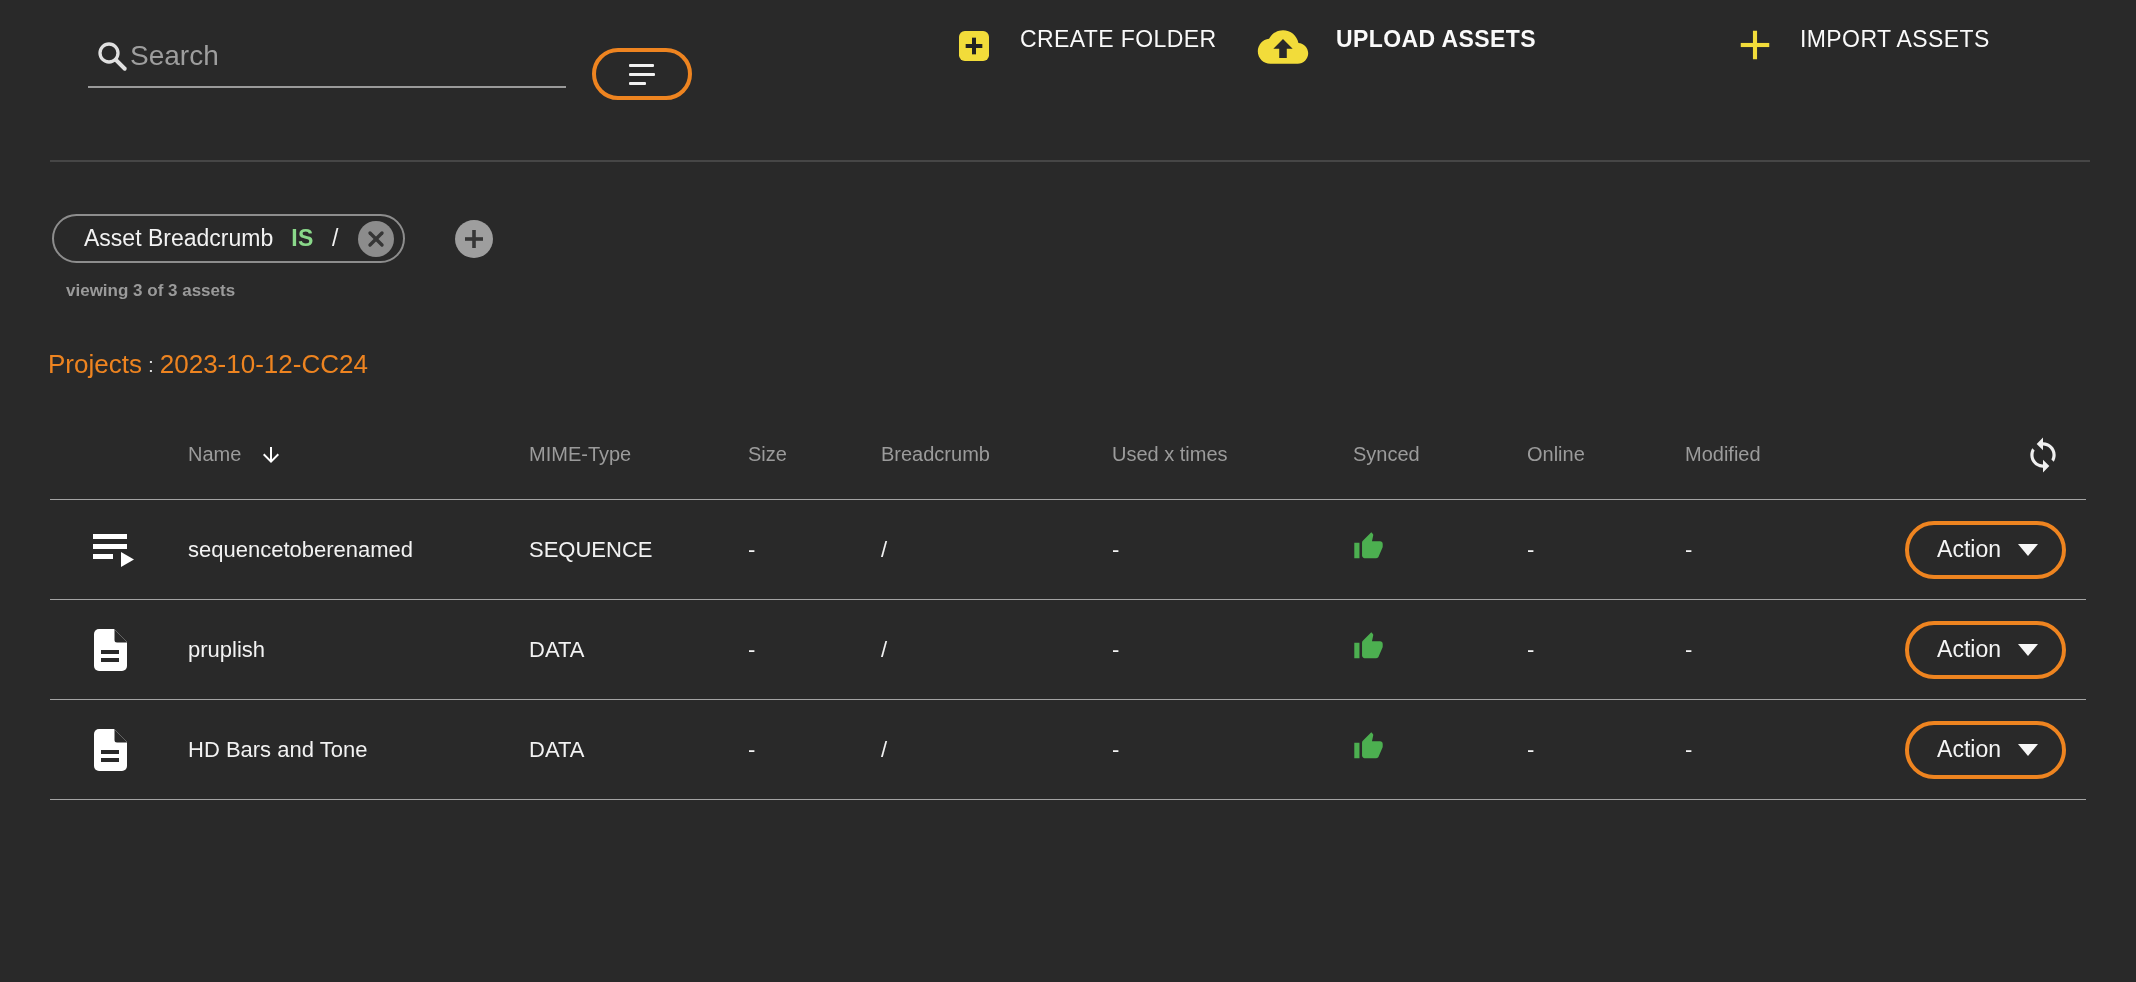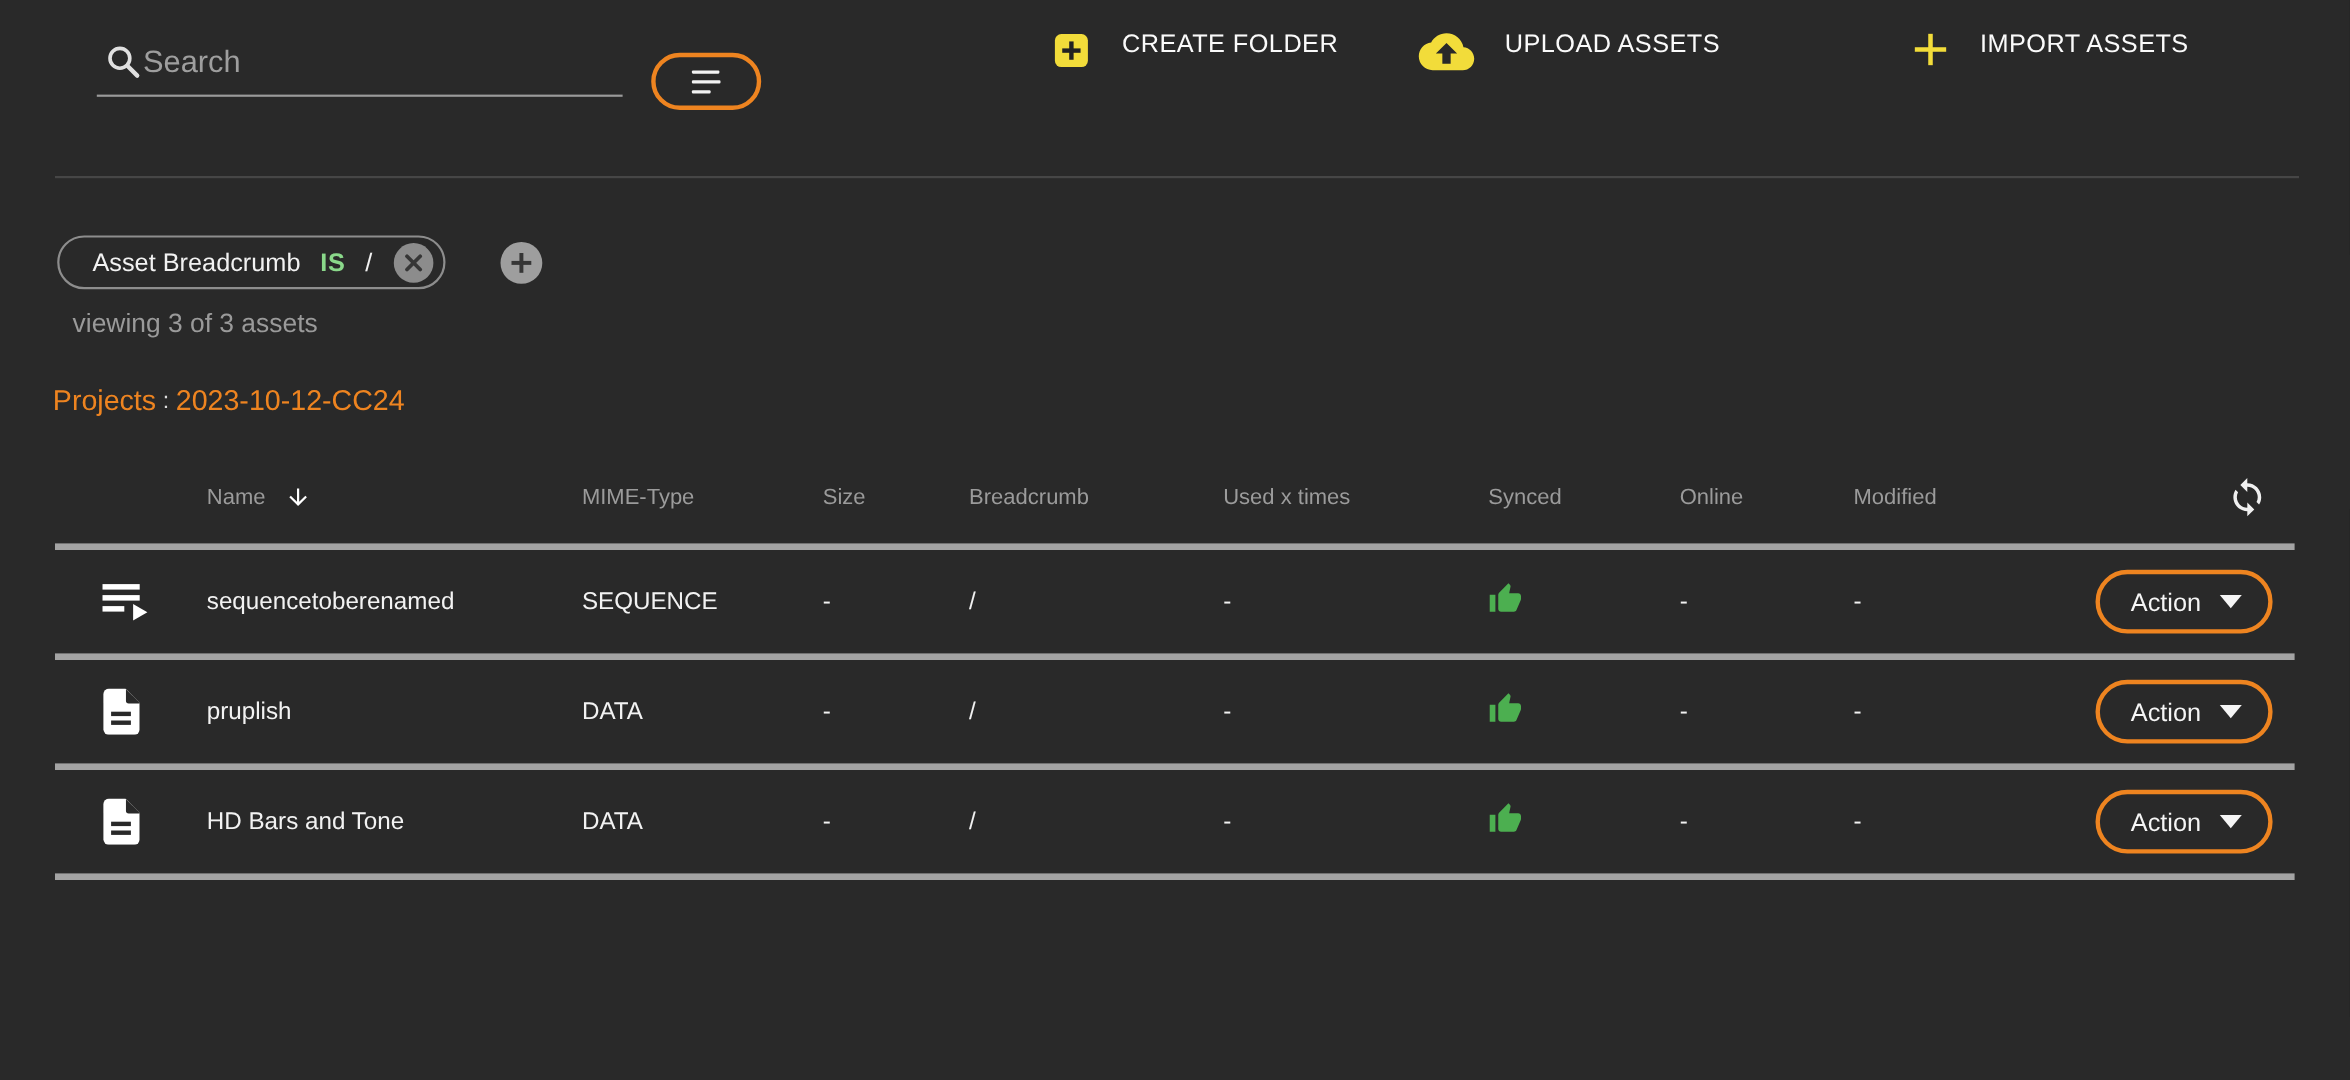--- a/index.html
+++ b/index.html
@@ -47,21 +47,21 @@
   .sortlines .l3 { width: 17px; margin-bottom: 0; }
 
   .tool-btn {
     position: absolute; top: 26px; height: 48px;
     display: flex; align-items: flex-start; gap: 26px;
     background: transparent; border: none; cursor: pointer;
     color: #fafafa; font-family: "Liberation Sans", sans-serif;
     font-size: 23px; letter-spacing: 0.4px; white-space: nowrap;
   }
   .tool-btn.create { left: 954px; }
-  .tool-btn.upload { left: 1288px; }
+  .tool-btn.upload { left: 1256px; font-weight: bold; }
   .tool-btn.import { left: 1736px; }
 
   .top-divider {
     position: absolute; left: 50px; right: 46px; top: 160px;
     height: 2px; background: #464646;
   }
 
   
   .chip {
     position: absolute; left: 52px; top: 214px; height: 49px;
@@ -79,41 +79,41 @@
     margin-left: 2px;
   }
   .add-filter {
     position: absolute; left: 455px; top: 220px;
     width: 38px; height: 38px; border-radius: 50%;
     background: #9e9e9e; border: none; cursor: pointer;
     display: flex; align-items: center; justify-content: center;
   }
   .viewing {
     position: absolute; left: 66px; top: 281px;
-    color: #9a9a9a; font-size: 24px;
+    color: #9a9a9a; font-size: 17px; font-weight: bold;
   }
 
   
   .crumbs {
     position: absolute; left: 48px; top: 349px;
     display: flex; align-items: center; gap: 6px;
     font-size: 26px;
   }
   .crumb-link { color: #ee8420; cursor: pointer; }
   .crumb-sep { color: #dcdcdc; font-size: 21px; }
 
   
   .table {
     position: absolute; left: 50px; top: 410px; width: 2036px;
   }
   .thead, .trow {
     display: grid;
     grid-template-columns: 138px 341px 219px 133px 231px 241px 174px 158px 215px 186px;
     align-items: center;
-    border-bottom: 6px solid #a3a3a3;
+    border-bottom: 1px solid #a3a3a3;
   }
   .thead { height: 90px; color: #9b9b9b; font-size: 20px; }
   .trow  { height: 100px; color: #f2f2f2; font-size: 22px; }
   .hcell-name { display: flex; align-items: center; gap: 18px; }
   .hcell-name svg { flex: 0 0 auto; }
   .cell-type-icon { padding-left: 43px; display: flex; align-items: center; }
   .cell-refresh { display: flex; justify-content: flex-end; padding-right: 24px; }
   .refresh-btn { background: none; border: none; cursor: pointer; display: flex; padding: 0; }
   .cell-action { display: flex; justify-content: flex-end; padding-right: 20px; }
   .action-btn {

